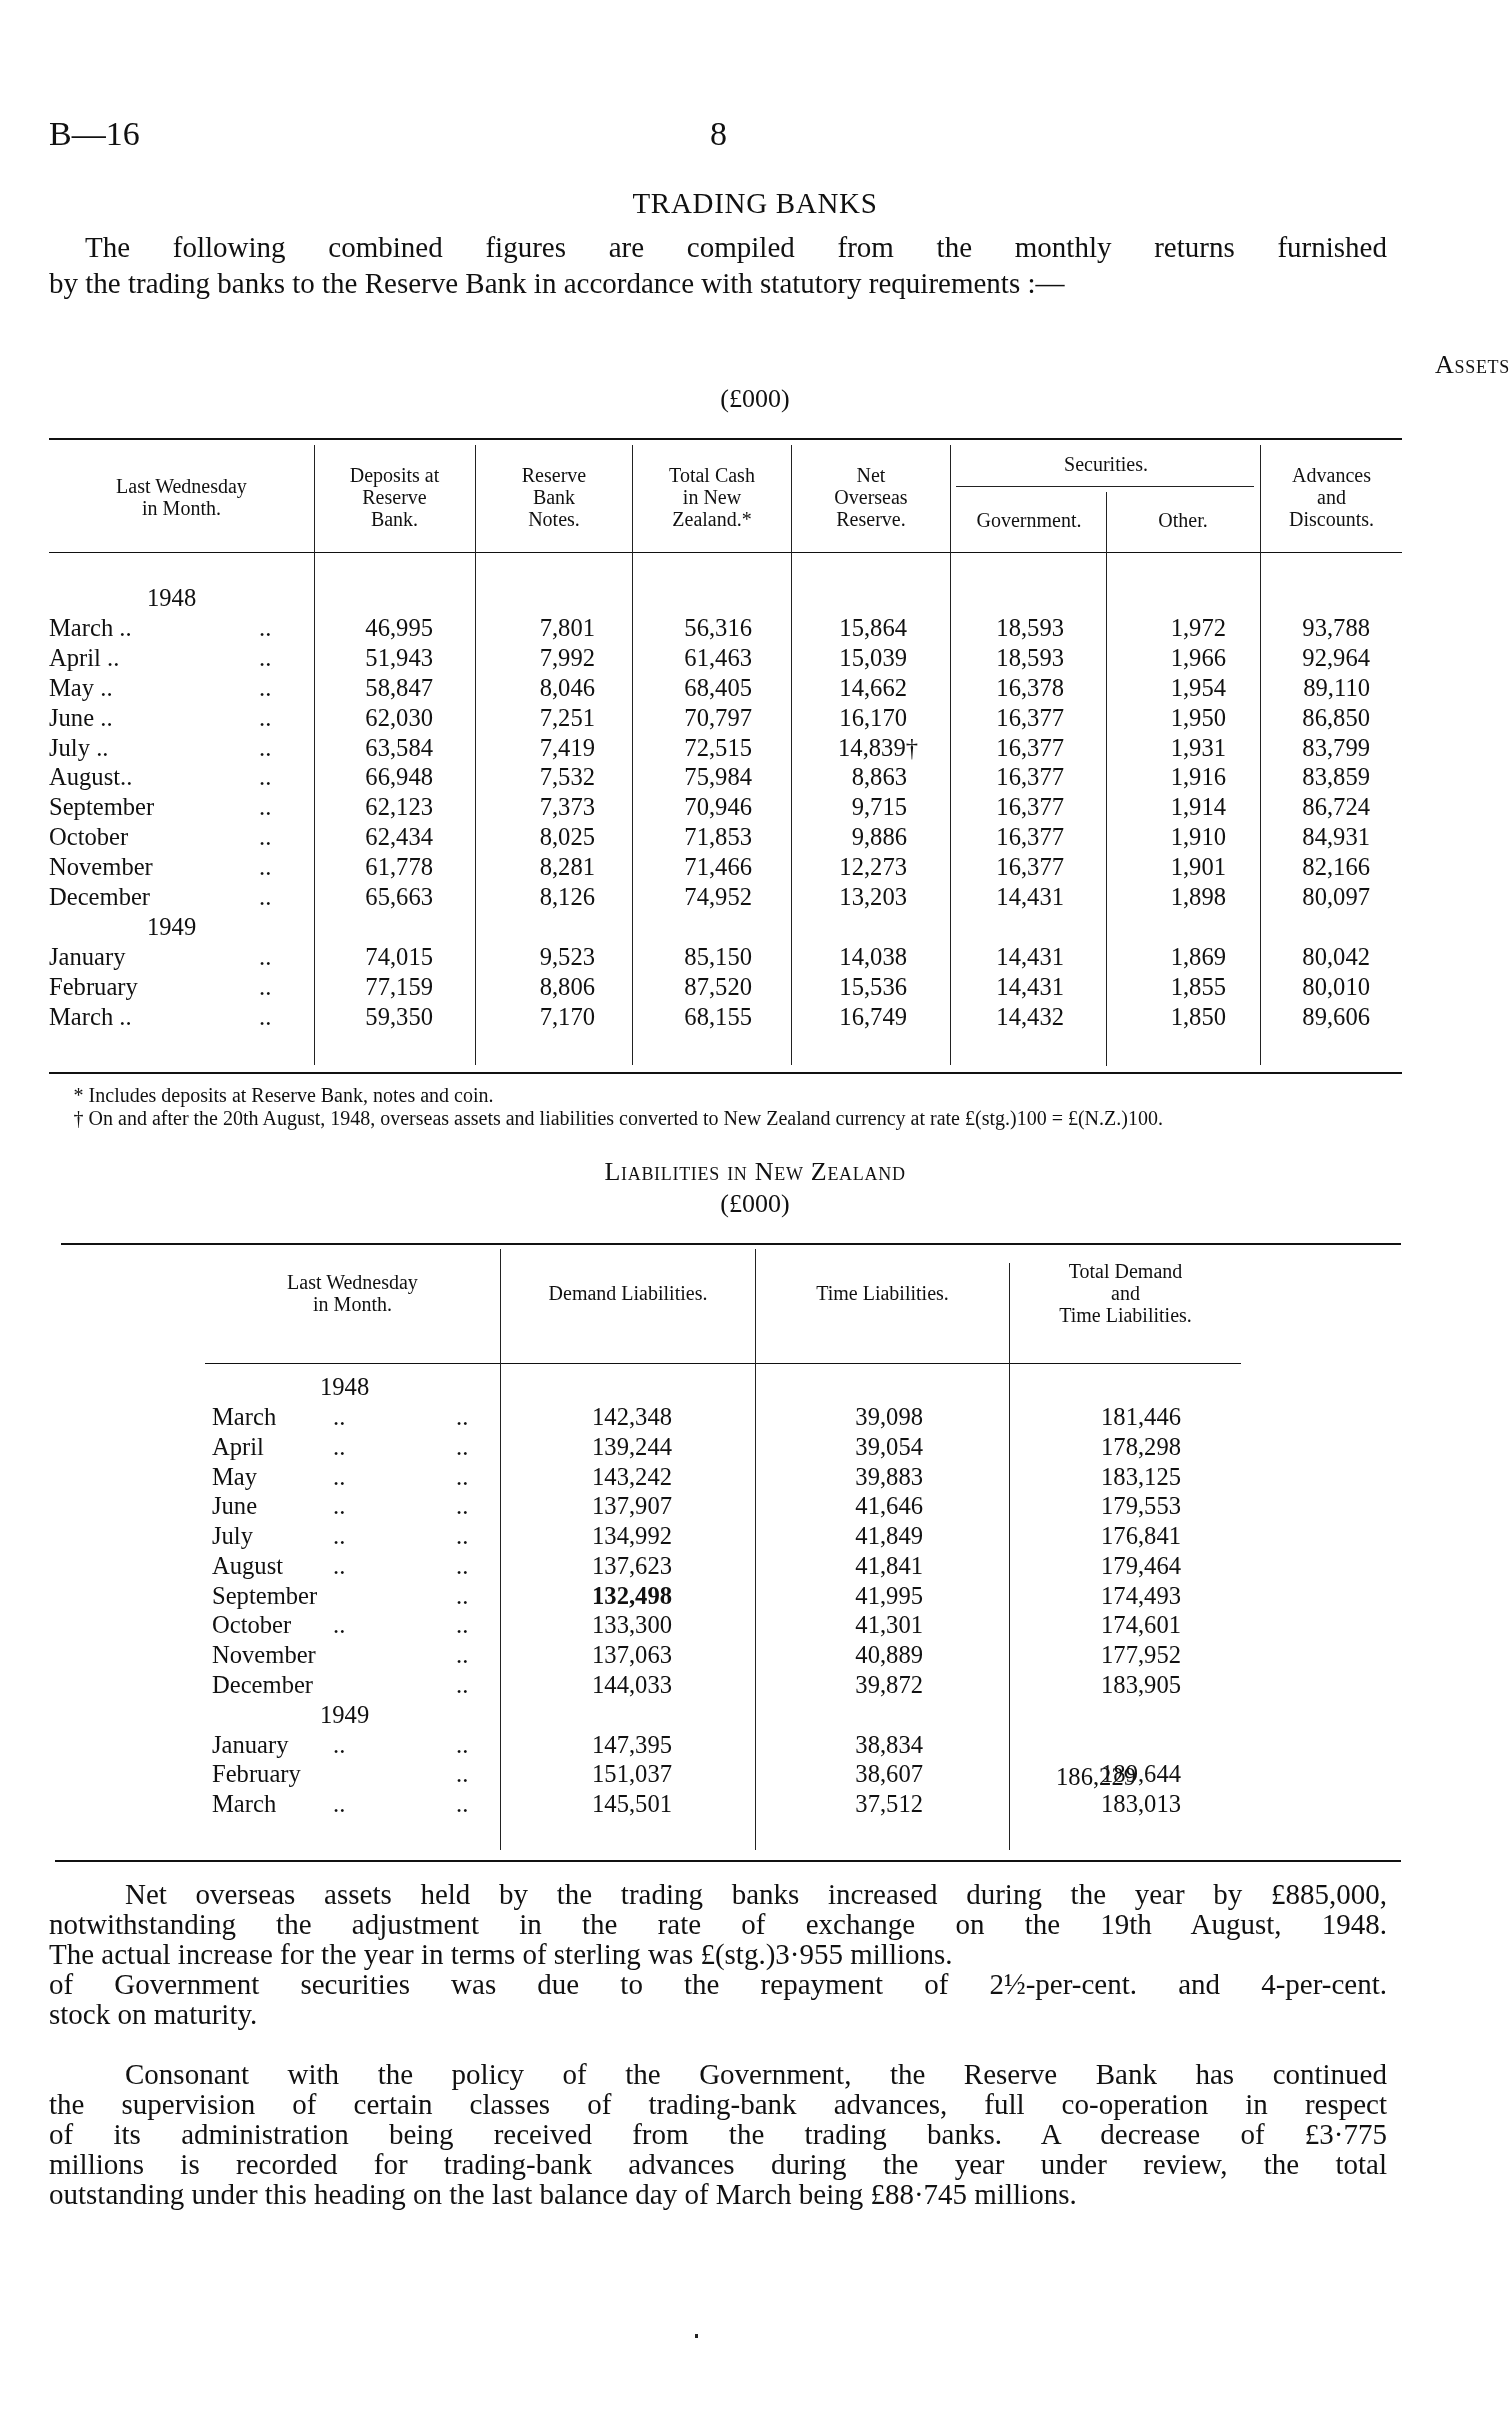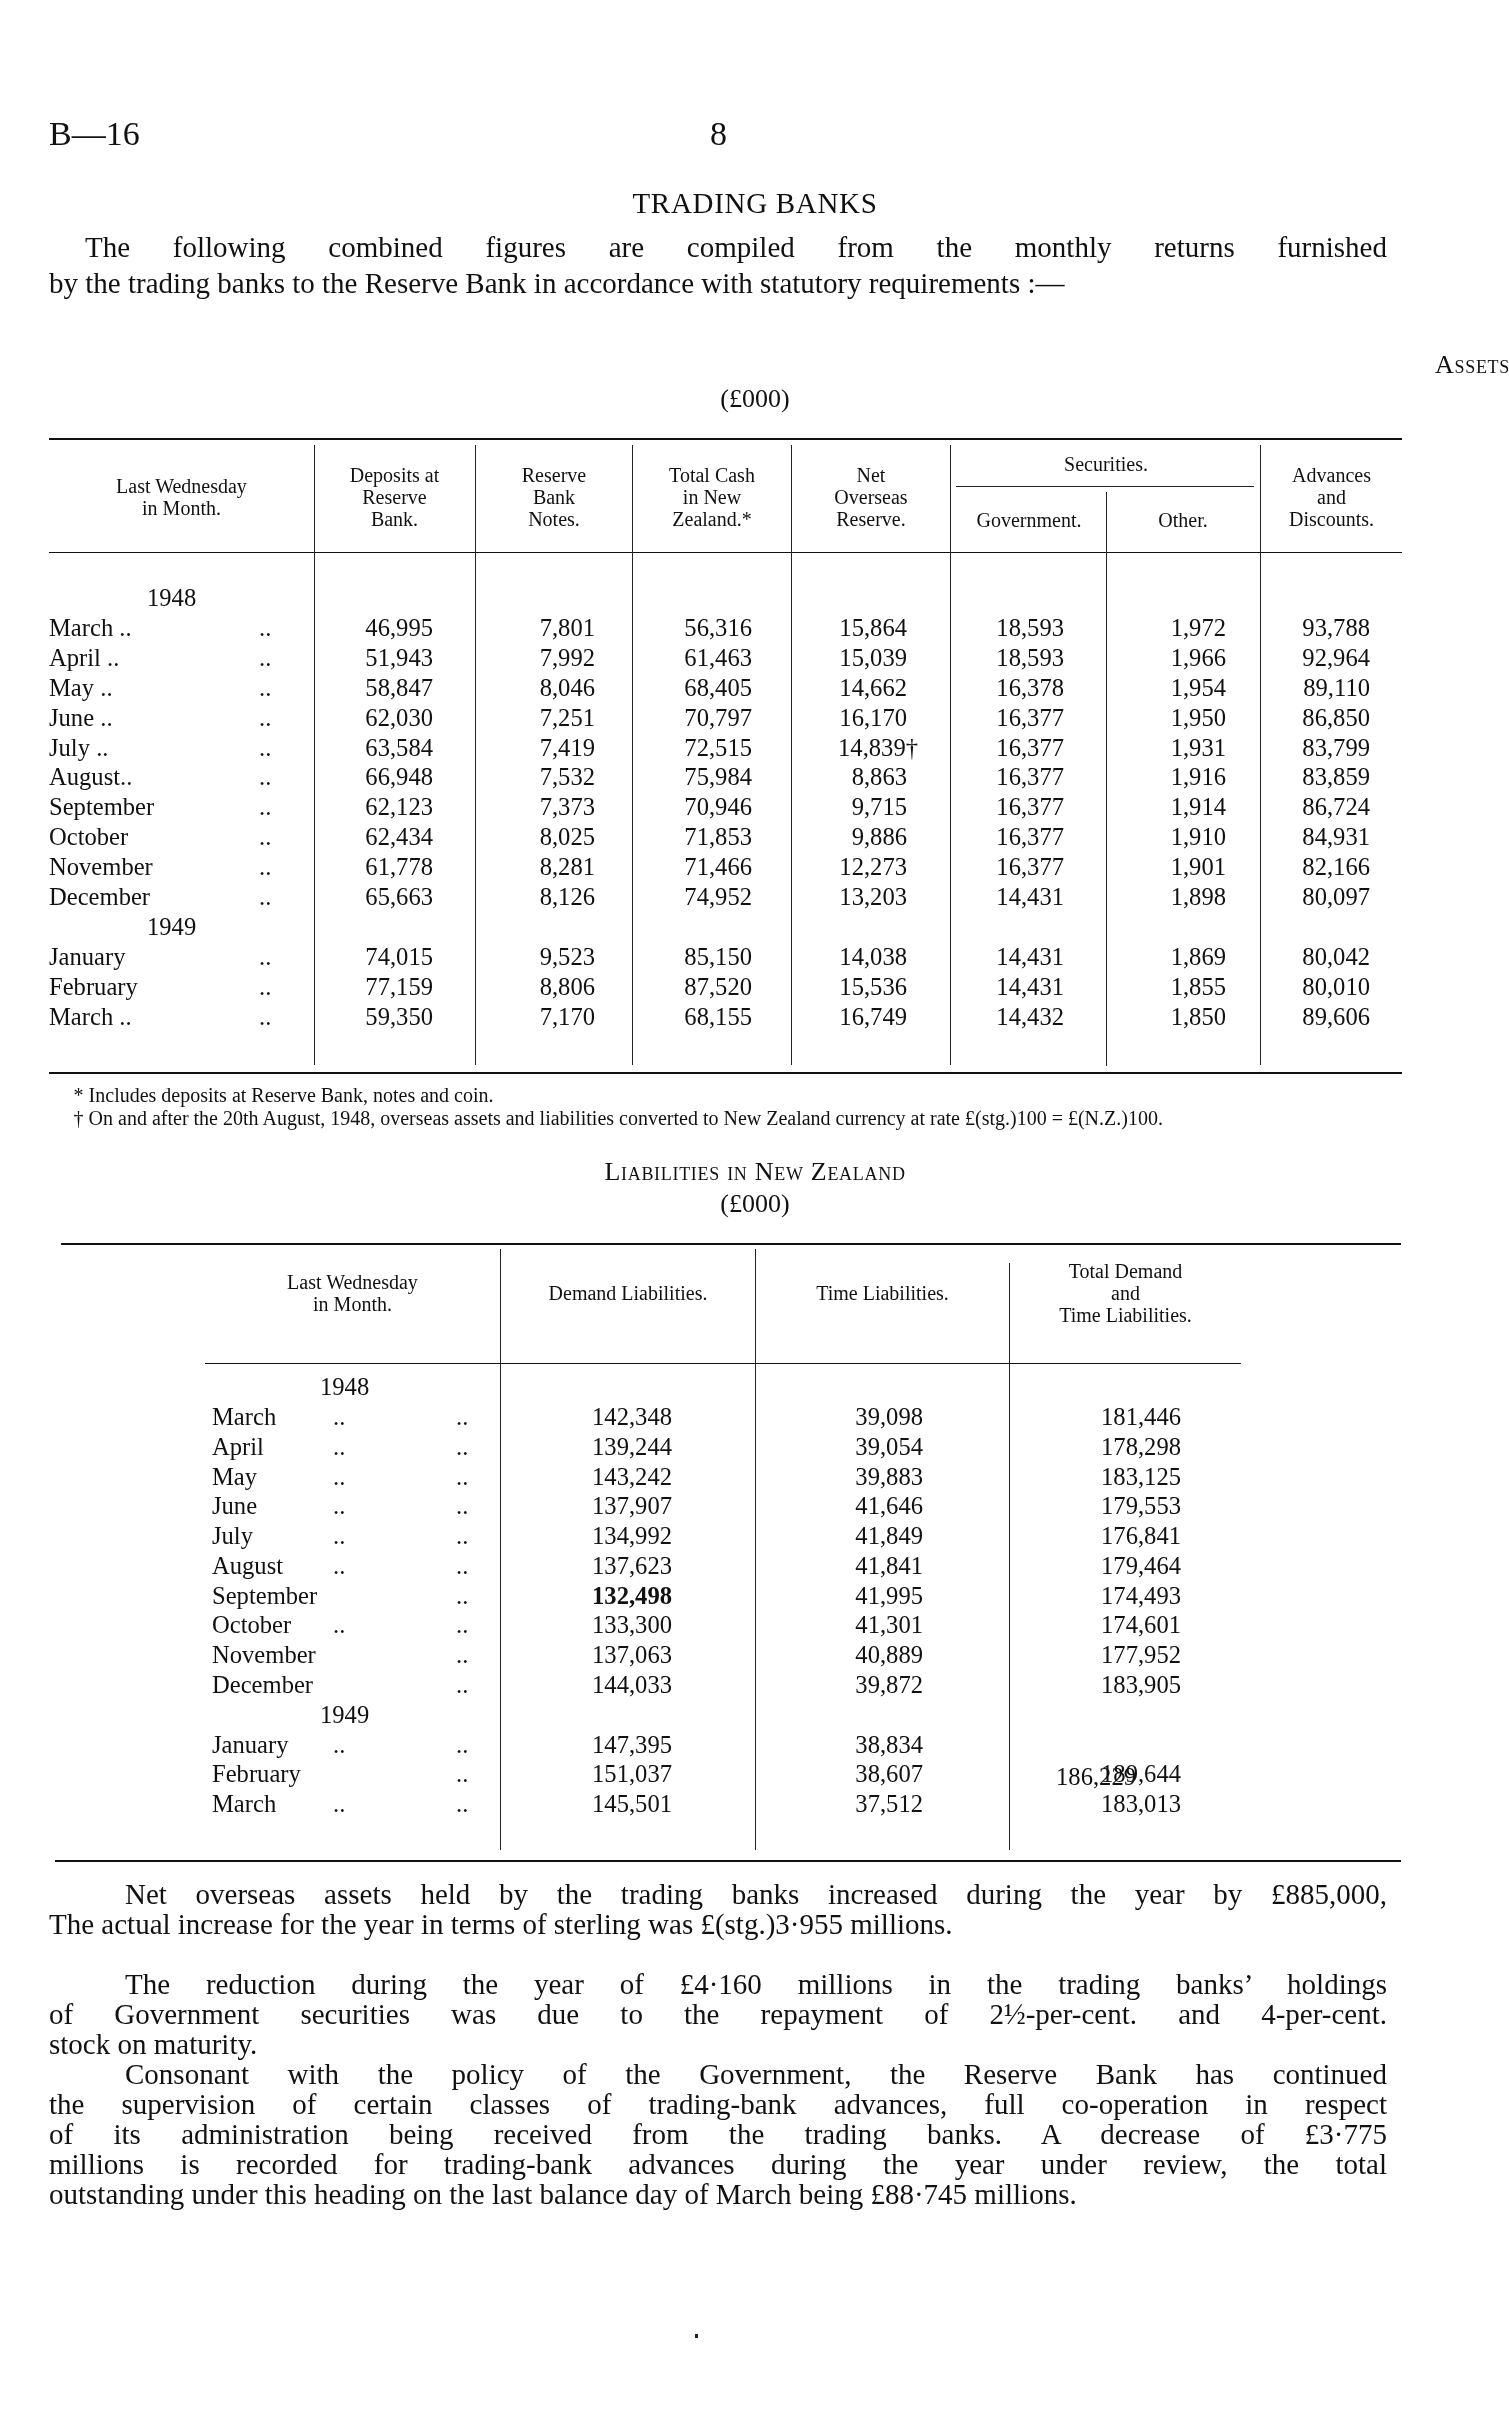--- a/index.html
+++ b/index.html
@@ -381,24 +381,24 @@
         <div class="cell num" style="left:501px; width:171px; top:1789px;">145,501</div>
         <div class="cell num" style="left:756px; width:167px; top:1789px;">37,512</div>
         <div class="cell num" style="left:1010px; width:171px; top:1789px;">183,013</div>
       </div>
       <div class="cell" style="left:320px; top:1700px;">1949</div>
     </div>
 </div>
 
 <div class="body-text" style="top:1879px;">
   <p class="ind">Net overseas assets held by the trading banks increased during the year by £885,000,</p>
+  <p>notwithstanding the adjustment in the rate of exchange on the 19th August, 1948.</p>
   <p class="end">The actual increase for the year in terms of sterling was £(stg.)3·955 millions.</p>
 </div>
 <div class="body-text" style="top:1969px;">
-  <p class="ind">The reduction during the year of £4·160 millions in the trading banks’ holdings</p>
   <p>of Government securities was due to the repayment of 2½-per-cent. and 4-per-cent.</p>
   <p class="end">stock on maturity.</p>
 </div>
 <div class="body-text" style="top:2059px;">
   <p class="ind">Consonant with the policy of the Government, the Reserve Bank has continued</p>
   <p>the supervision of certain classes of trading-bank advances, full co-operation in respect</p>
   <p>of its administration being received from the trading banks.  A decrease of £3·775</p>
   <p>millions is recorded for trading-bank advances during the year under review, the total</p>
   <p class="end">outstanding under this heading on the last balance day of March being £88·745 millions.</p>
 </div>

